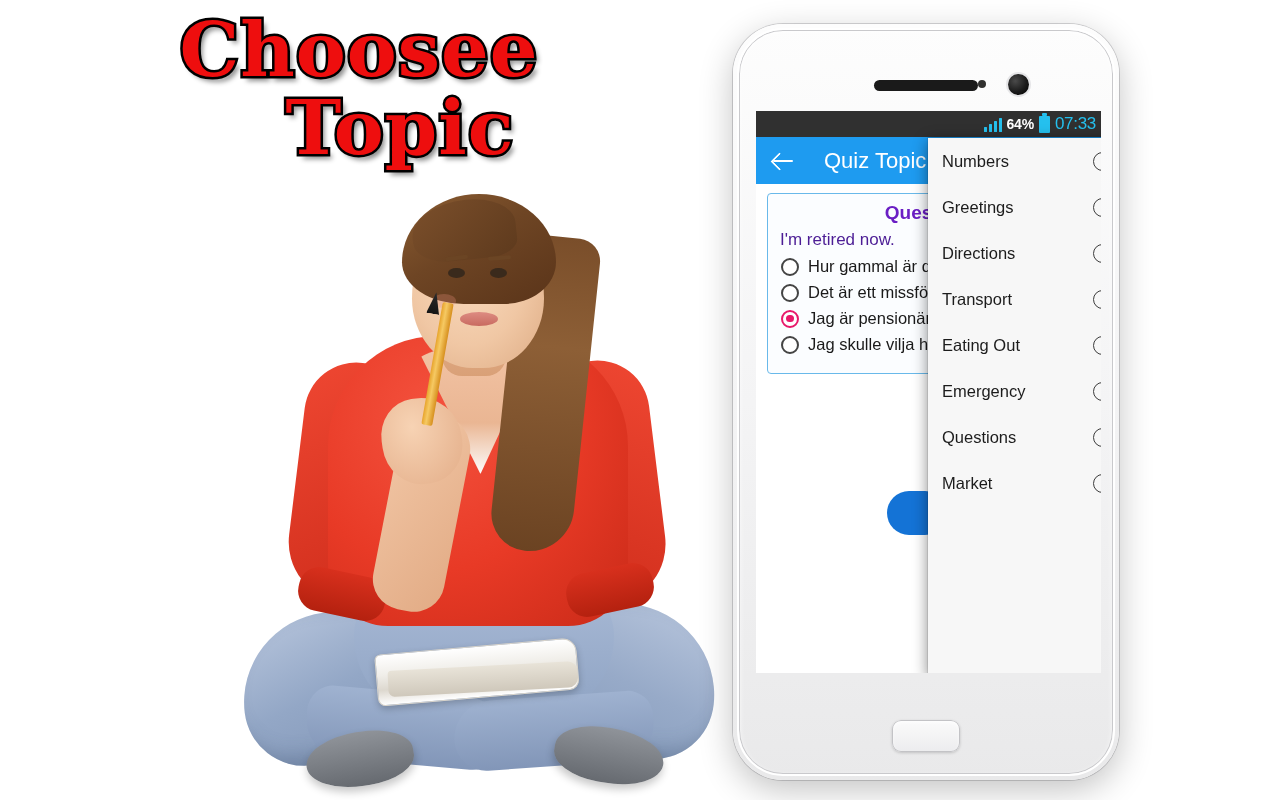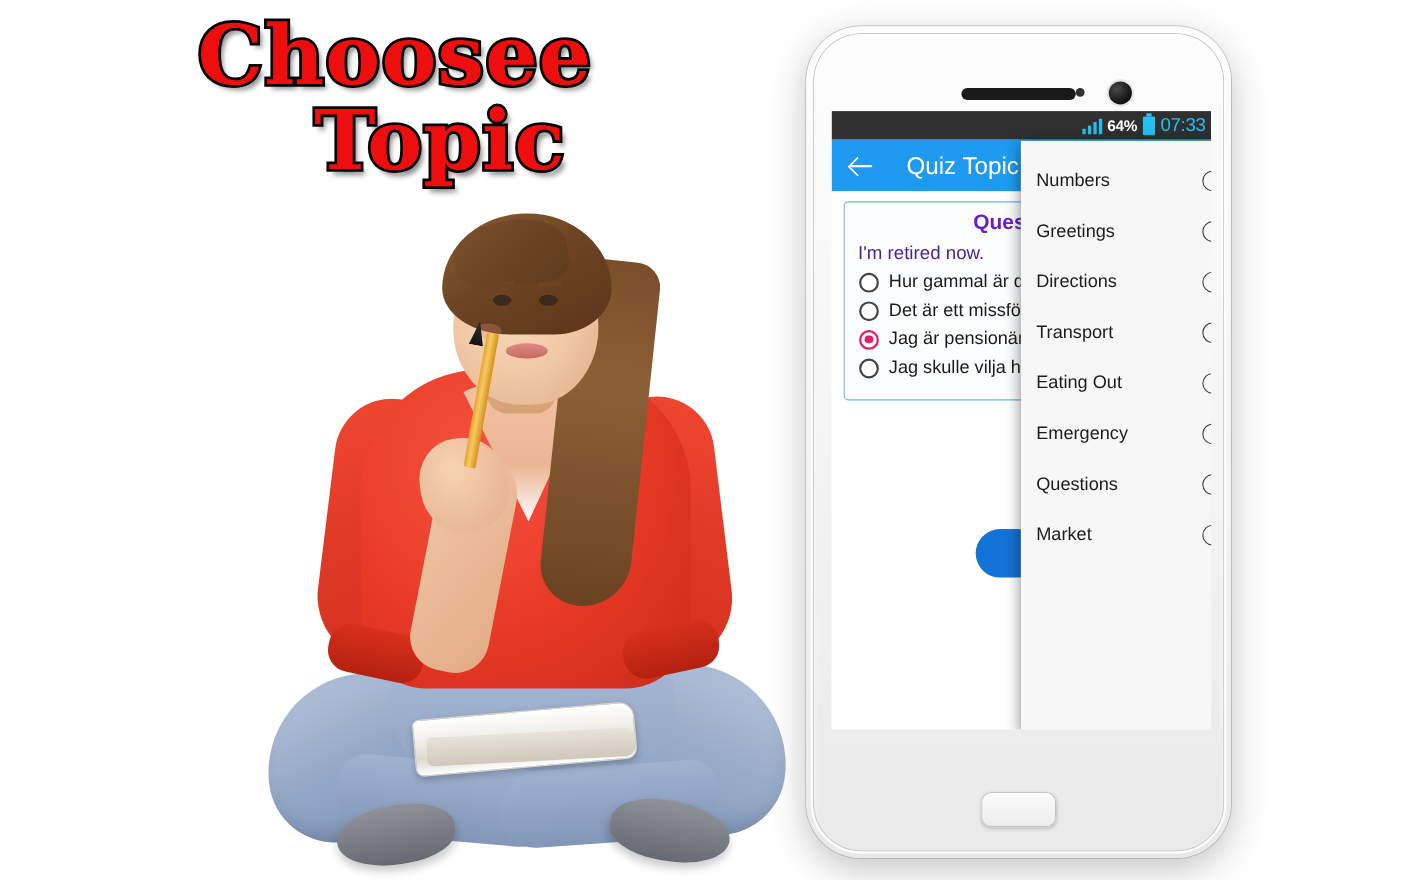--- a/index.html
+++ b/index.html
@@ -265,21 +265,21 @@
     width: 68px; height: 32px;
     border-radius: 9px;
     background: linear-gradient(180deg,#fbfbfb,#ececee);
     box-shadow: inset 0 0 0 1px #c3c3c6, 0 1px 3px rgba(0,0,0,.18),
                 inset 0 2px 4px rgba(255,255,255,.95);
   }
 
   
   .screen {
     position: absolute;
-    left: 23px; top: 77px;
+    left: 23px; top: 87px;
     width: 345px; height: 562px;
     background: #ffffff;
     overflow: hidden;
   }
 
   
   .statusbar {
     position: relative;
     height: 26px;
     background: #303030;
@@ -430,21 +430,21 @@
     width: 196px; height: 538px;
     background: #f7f7f7;
     box-shadow: 0 3px 14px rgba(0,0,0,.48), 0 0 0 1px rgba(0,0,0,.08);
     overflow: hidden;
   }
   .dialog-list {
     position: relative;
   }
   .topic-row {
     display: flex;
-    align-items: flex-end;
+    align-items: center;
     justify-content: space-between;
     height: 46px;
     padding: 0 12px 0 14px;
     box-sizing: border-box;
     white-space: nowrap;
   }
   .topic-label {
     color: #1c1c1c;
     font-size: 16.5px;
   }

